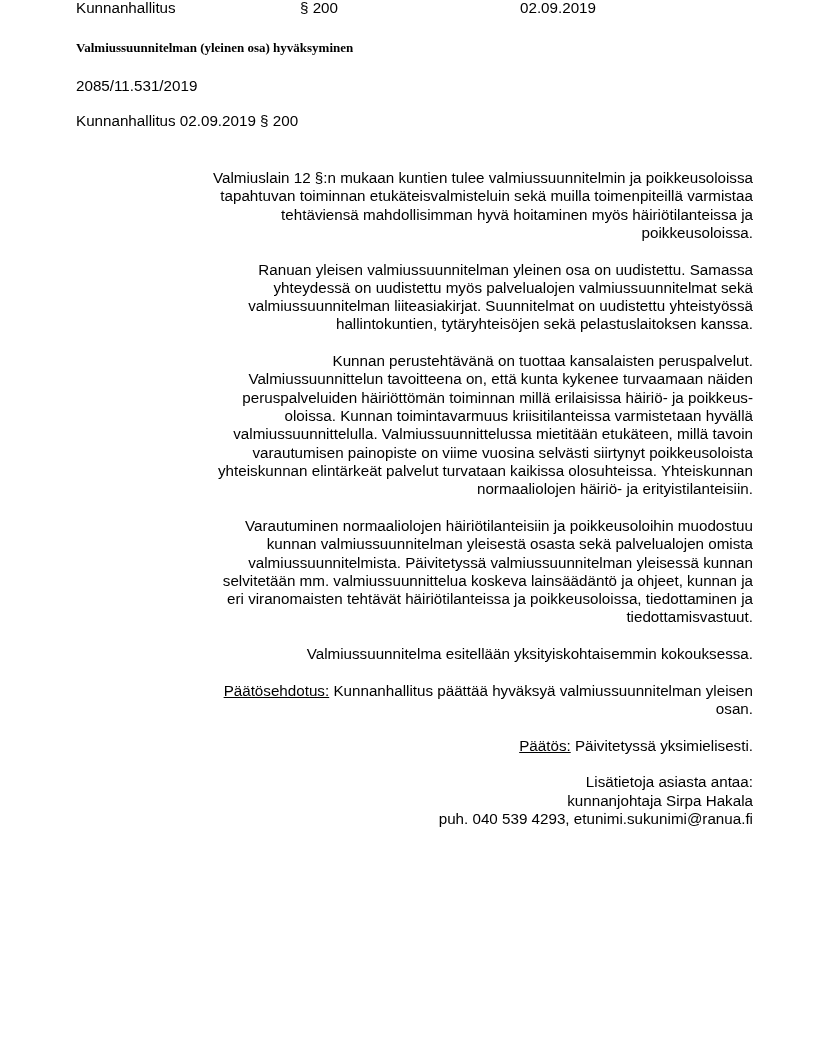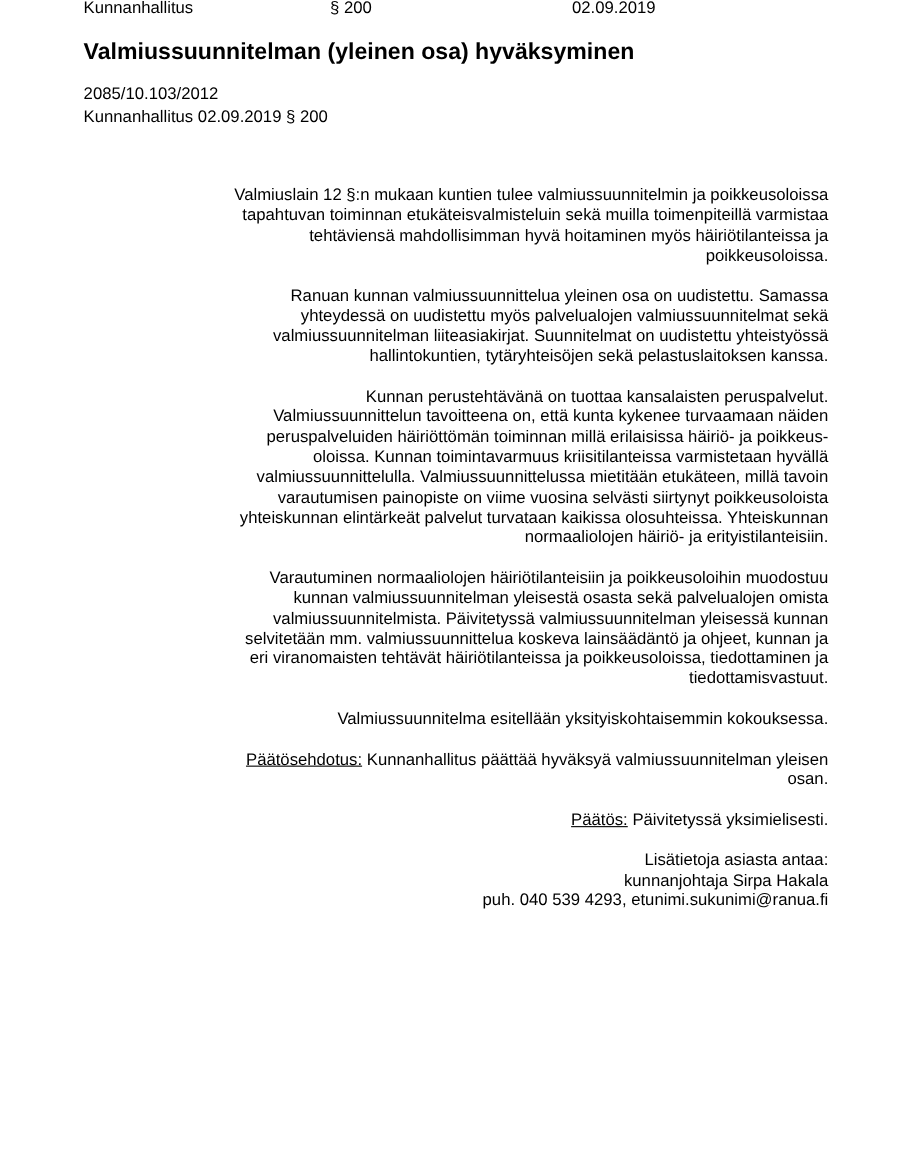--- a/index.html
+++ b/index.html
@@ -5,48 +5,48 @@
   html, body { margin: 0; padding: 0; background: #ffffff; }
   body {
     width: 816px; height: 1056px; position: relative; overflow: hidden;
     font-family: "Liberation Sans", sans-serif; color: #000;
     font-size: 15.2px;
   }
   .hdr { position: absolute; top: -2px; font-size: 15.2px; line-height: 20px; }
   .hdr-org { left: 76px; }
   .hdr-sec { left: 300px; }
   .hdr-date { left: 520px; }
-  .title { position: absolute; left: 76px; top: 37px; font-size: 21px; font-weight: bold; line-height: 22px; }
+  .title { position: absolute; left: 76px; top: 37px; font-size: 13px; font-weight: bold; line-height: 22px; font-family: Liberation Serif, serif; }
   .ref { position: absolute; left: 76px; top: 76px; line-height: 20px; }
-  .meeting { position: absolute; left: 76px; top: 97px; line-height: 20px; }
+  .meeting { position: absolute; left: 76px; top: 111px; line-height: 20px; }
   .body { position: absolute; left: 163px; top: 169px; width: 590px; line-height: 18.3px; }
   .body p { margin: 0 0 18.4px 0; }
   .lbl { font-weight: normal; text-decoration: underline; }
   .line { display: block; text-align: right; }
 </style>
 </head>
 <body>
 
 <div class="hdr hdr-org">Kunnanhallitus</div>
 <div class="hdr hdr-sec">§ 200</div>
 <div class="hdr hdr-date">02.09.2019</div>
 
 <div class="title">Valmiussuunnitelman (yleinen osa) hyväksyminen</div>
-<div class="ref">2085/10.103/2012</div>
+<div class="ref">2085/11.531/2019</div>
 <div class="meeting">Kunnanhallitus 02.09.2019 § 200</div>
 
 <div class="body">
   <p>
     <span class="line">Valmiuslain 12 §:n mukaan kuntien tulee valmiussuunnitelmin ja poikkeusoloissa</span>
     <span class="line">tapahtuvan toiminnan etukäteisvalmisteluin sekä muilla toimenpiteillä varmistaa</span>
     <span class="line">tehtäviensä mahdollisimman hyvä hoitaminen myös häiriötilanteissa ja</span>
     <span class="line">poikkeusoloissa.</span>
   </p>
   <p>
-    <span class="line">Ranuan kunnan valmiussuunnittelua yleinen osa on uudistettu. Samassa</span>
+    <span class="line">Ranuan yleisen valmiussuunnitelman yleinen osa on uudistettu. Samassa</span>
     <span class="line">yhteydessä on uudistettu myös palvelualojen valmiussuunnitelmat sekä</span>
     <span class="line">valmiussuunnitelman liiteasiakirjat. Suunnitelmat on uudistettu yhteistyössä</span>
     <span class="line">hallintokuntien, tytäryhteisöjen sekä pelastuslaitoksen kanssa.</span>
   </p>
   <p>
     <span class="line">Kunnan perustehtävänä on tuottaa kansalaisten peruspalvelut.</span>
     <span class="line">Valmiussuunnittelun tavoitteena on, että kunta kykenee turvaamaan näiden</span>
     <span class="line">peruspalveluiden häiriöttömän toiminnan millä erilaisissa häiriö- ja poikkeus-</span>
     <span class="line">oloissa. Kunnan toimintavarmuus kriisitilanteissa varmistetaan hyvällä</span>
     <span class="line">valmiussuunnittelulla. Valmiussuunnittelussa mietitään etukäteen, millä tavoin</span>

